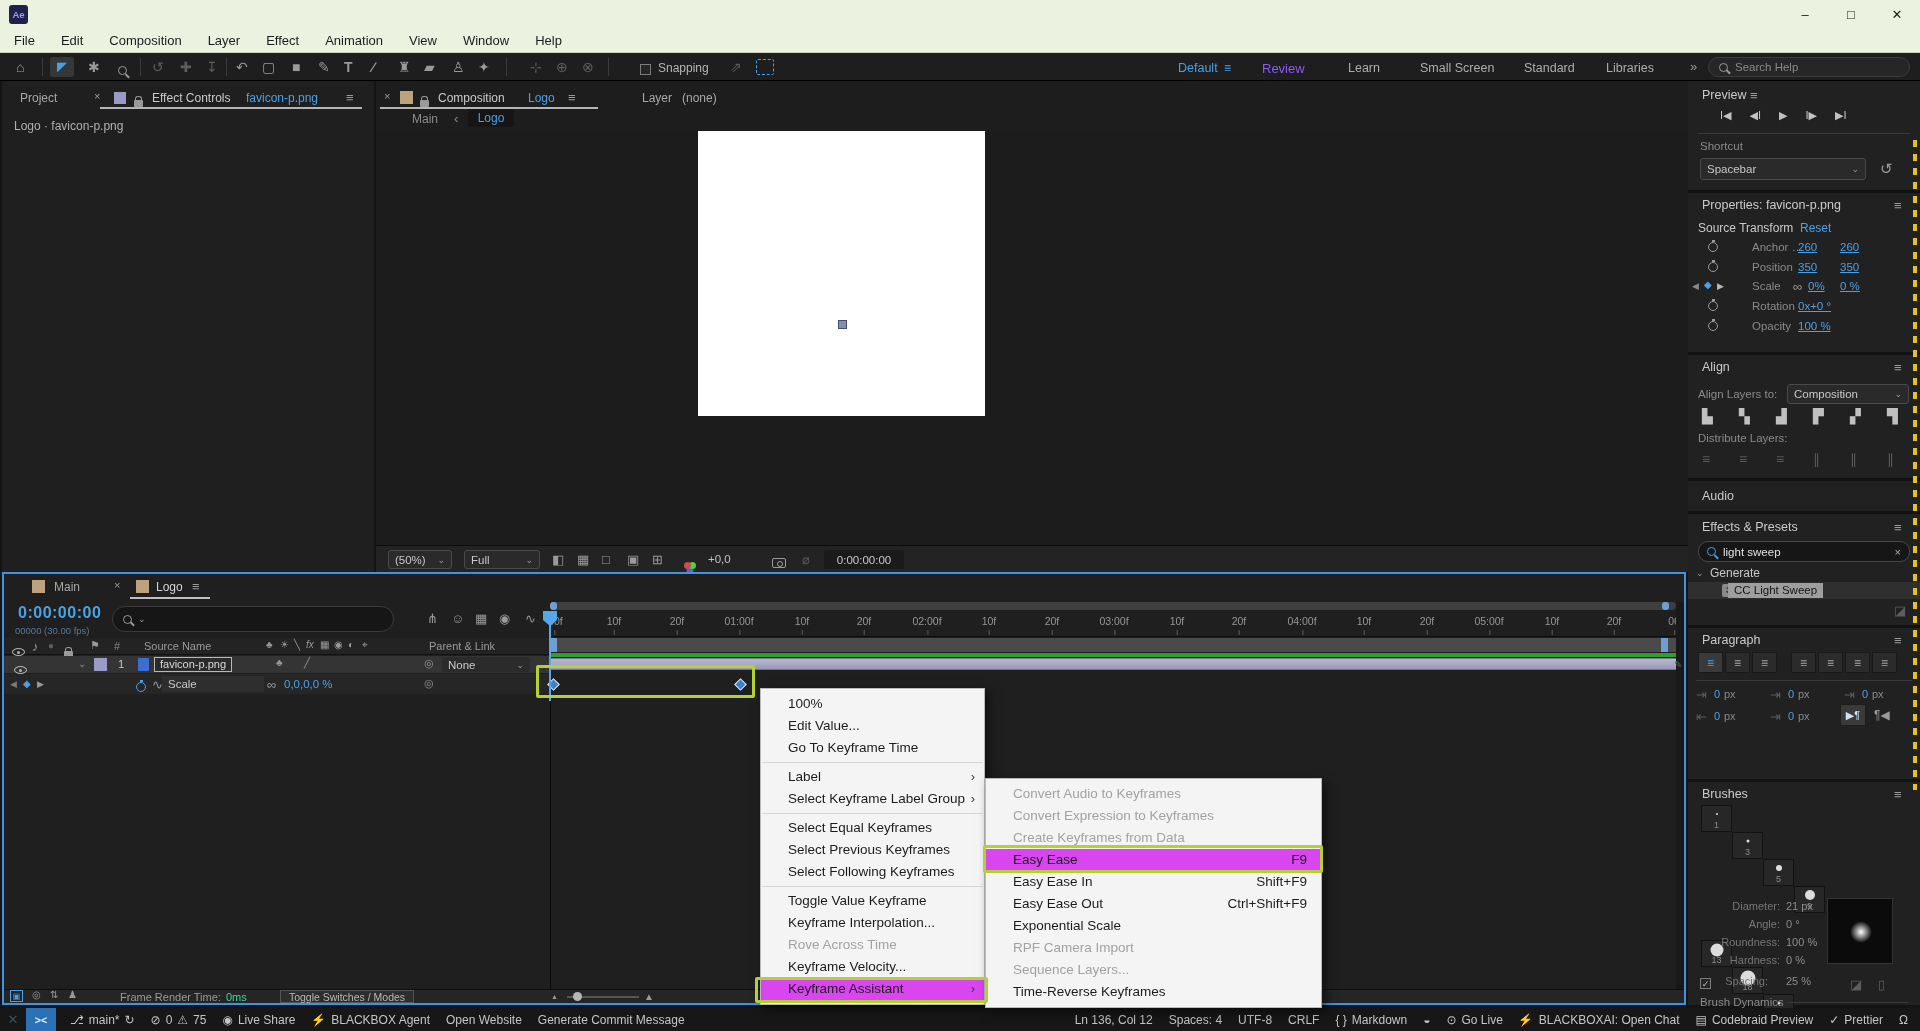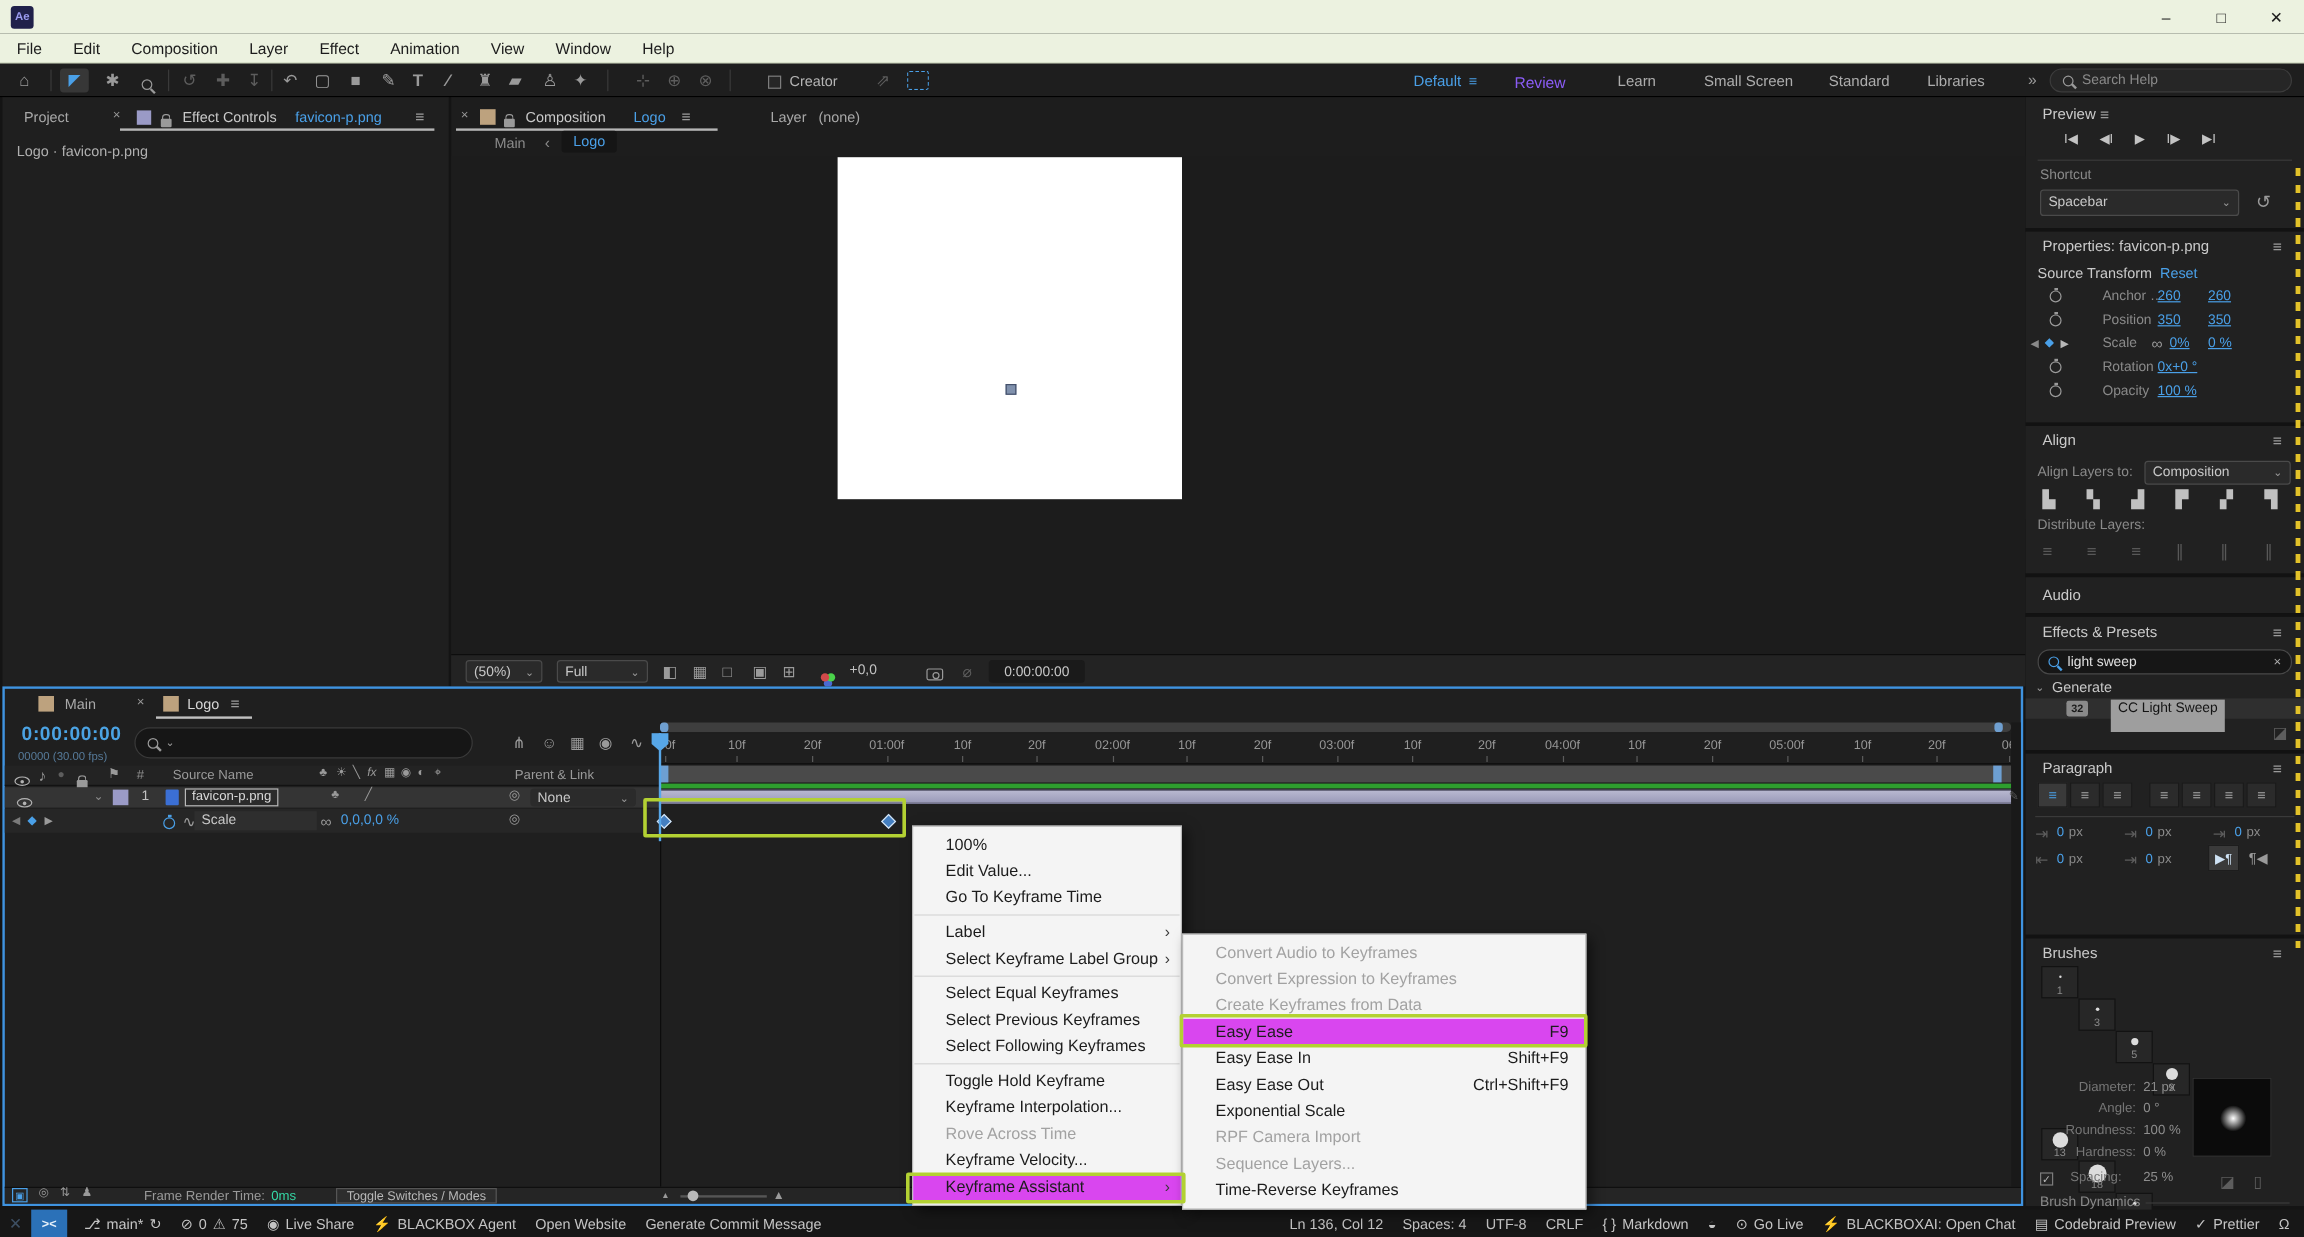--- a/index.html
+++ b/index.html
@@ -126,21 +126,21 @@
     <span class="tool ico" style="left:398px">♜</span>
     <span class="tool ico" style="left:424px">▰</span>
     <span class="tool ico" style="left:452px">♙</span>
     <span class="tool ico" style="left:478px">✦</span>
     <span class="vsep" style="left:506px"></span>
     <span class="tool dimico" style="left:530px">⊹</span>
     <span class="tool dimico" style="left:556px">⊕</span>
     <span class="tool dimico" style="left:582px">⊗</span>
     <span class="vsep" style="left:608px"></span>
     <span class="abs" style="left:640px;top:8px"><span class="cb"></span></span>
-    <span class="abs" style="left:658px;top:8px;font-size:12px;color:#b5b5b5">Creator</span>
+    <span class="abs" style="left:658px;top:8px;font-size:12px;color:#b5b5b5">Snapping</span>
     <span class="tool dimico" style="left:730px">⇗</span>
     <span class="abs" style="left:756px;top:6px;width:18px;height:16px;border:1px dashed #4aa0e8;border-radius:2px"></span>
 
     <span class="abs blue" style="left:1178px;top:8px;font-size:12.5px">Default</span>
     <span class="abs blue" style="left:1224px;top:8px;font-size:12px">≡</span>
     <span class="abs" style="left:1262px;top:8px;font-size:13px;color:#8b5cf6">Review</span>
     <span class="abs" style="left:1348px;top:8px;font-size:12.5px;color:#adadad">Learn</span>
     <span class="abs" style="left:1420px;top:8px;font-size:12.5px;color:#adadad">Small Screen</span>
     <span class="abs" style="left:1524px;top:8px;font-size:12.5px;color:#adadad">Standard</span>
     <span class="abs" style="left:1606px;top:8px;font-size:12.5px;color:#adadad">Libraries</span>
@@ -295,21 +295,21 @@
       <span class="abs burger" style="left:206px;top:6px">≡</span>
       <div class="abs f" style="left:10px;top:27px;width:212px;height:21px;background:#161616;border:1px solid #484848;border-radius:10px;padding:0 8px;gap:7px">
         <span class="sg b"></span>
         <span style="font-size:11.5px;color:#e0e0e0;flex:1">light sweep</span>
         <span style="color:#b0b0b0;font-size:11px">×</span>
       </div>
       <span class="abs" style="left:8px;top:54px;font-size:9px;color:#9a9a9a">⌄</span>
       <span class="abs" style="left:22px;top:52px;font-size:12px;color:#c8c8c8">Generate</span>
       <div class="abs" style="left:0;top:68px;width:232px;height:17px;background:#2f2f2f">
         <span class="abs" style="left:34px;top:2px;width:18px;height:13px;background:#8a8a8a;color:#1a1a1a;font-size:9px;font-weight:bold;border-radius:2px;text-align:center;line-height:13px">32</span>
-        <span class="abs" style="left:71px;top:1px;height:27px;background:#9e9e9e;color:#141414;font-size:11.5px;line-height:15px;padding:0 6px">CC Light Sweep</span>
+        <span class="abs" style="left:40px;top:1px;height:15px;background:#9e9e9e;color:#141414;font-size:11.5px;line-height:15px;padding:0 6px">CC Light Sweep</span>
       </div>
       <span class="abs dimico" style="left:206px;top:90px">◪</span>
     </div>
     <div class="sb-sep" style="top:544px"></div>
 
     <div class="abs panel" style="left:0;top:547px;width:232px;height:151px">
       <span class="abs phead" style="left:14px;top:5px">Paragraph</span>
       <span class="abs burger" style="left:206px;top:5px">≡</span>
       <div class="abs pbtn on" style="left:10px;top:24px">≡</div>
       <div class="abs pbtn" style="left:37px;top:24px">≡</div>
@@ -539,21 +539,21 @@
     <div class="mi"><span>Edit Value...</span></div>
     <div class="mi"><span>Go To Keyframe Time</span></div>
     <div class="msep"></div>
     <div class="mi"><span>Label</span><span class="arr">›</span></div>
     <div class="mi"><span>Select Keyframe Label Group</span><span class="arr">›</span></div>
     <div class="msep"></div>
     <div class="mi"><span>Select Equal Keyframes</span></div>
     <div class="mi"><span>Select Previous Keyframes</span></div>
     <div class="mi"><span>Select Following Keyframes</span></div>
     <div class="msep"></div>
-    <div class="mi"><span>Toggle Hold Keyframe</span></div>
+    <div class="mi"><span>Toggle Value Keyframe</span></div>
     <div class="mi"><span>Keyframe Interpolation...</span></div>
     <div class="mi dis"><span>Rove Across Time</span></div>
     <div class="mi"><span>Keyframe Velocity...</span></div>
     <div class="mi hl"><span>Keyframe Assistant</span><span class="arr">›</span></div>
   </div>
   <div class="gbox" style="left:755px;top:977px;width:233px;height:26px"></div>
 
   <div class="menu" style="left:985px;top:778px;width:337px;z-index:85">
     <div class="mi dis"><span>Convert Audio to Keyframes</span></div>
     <div class="mi dis"><span>Convert Expression to Keyframes</span></div>

